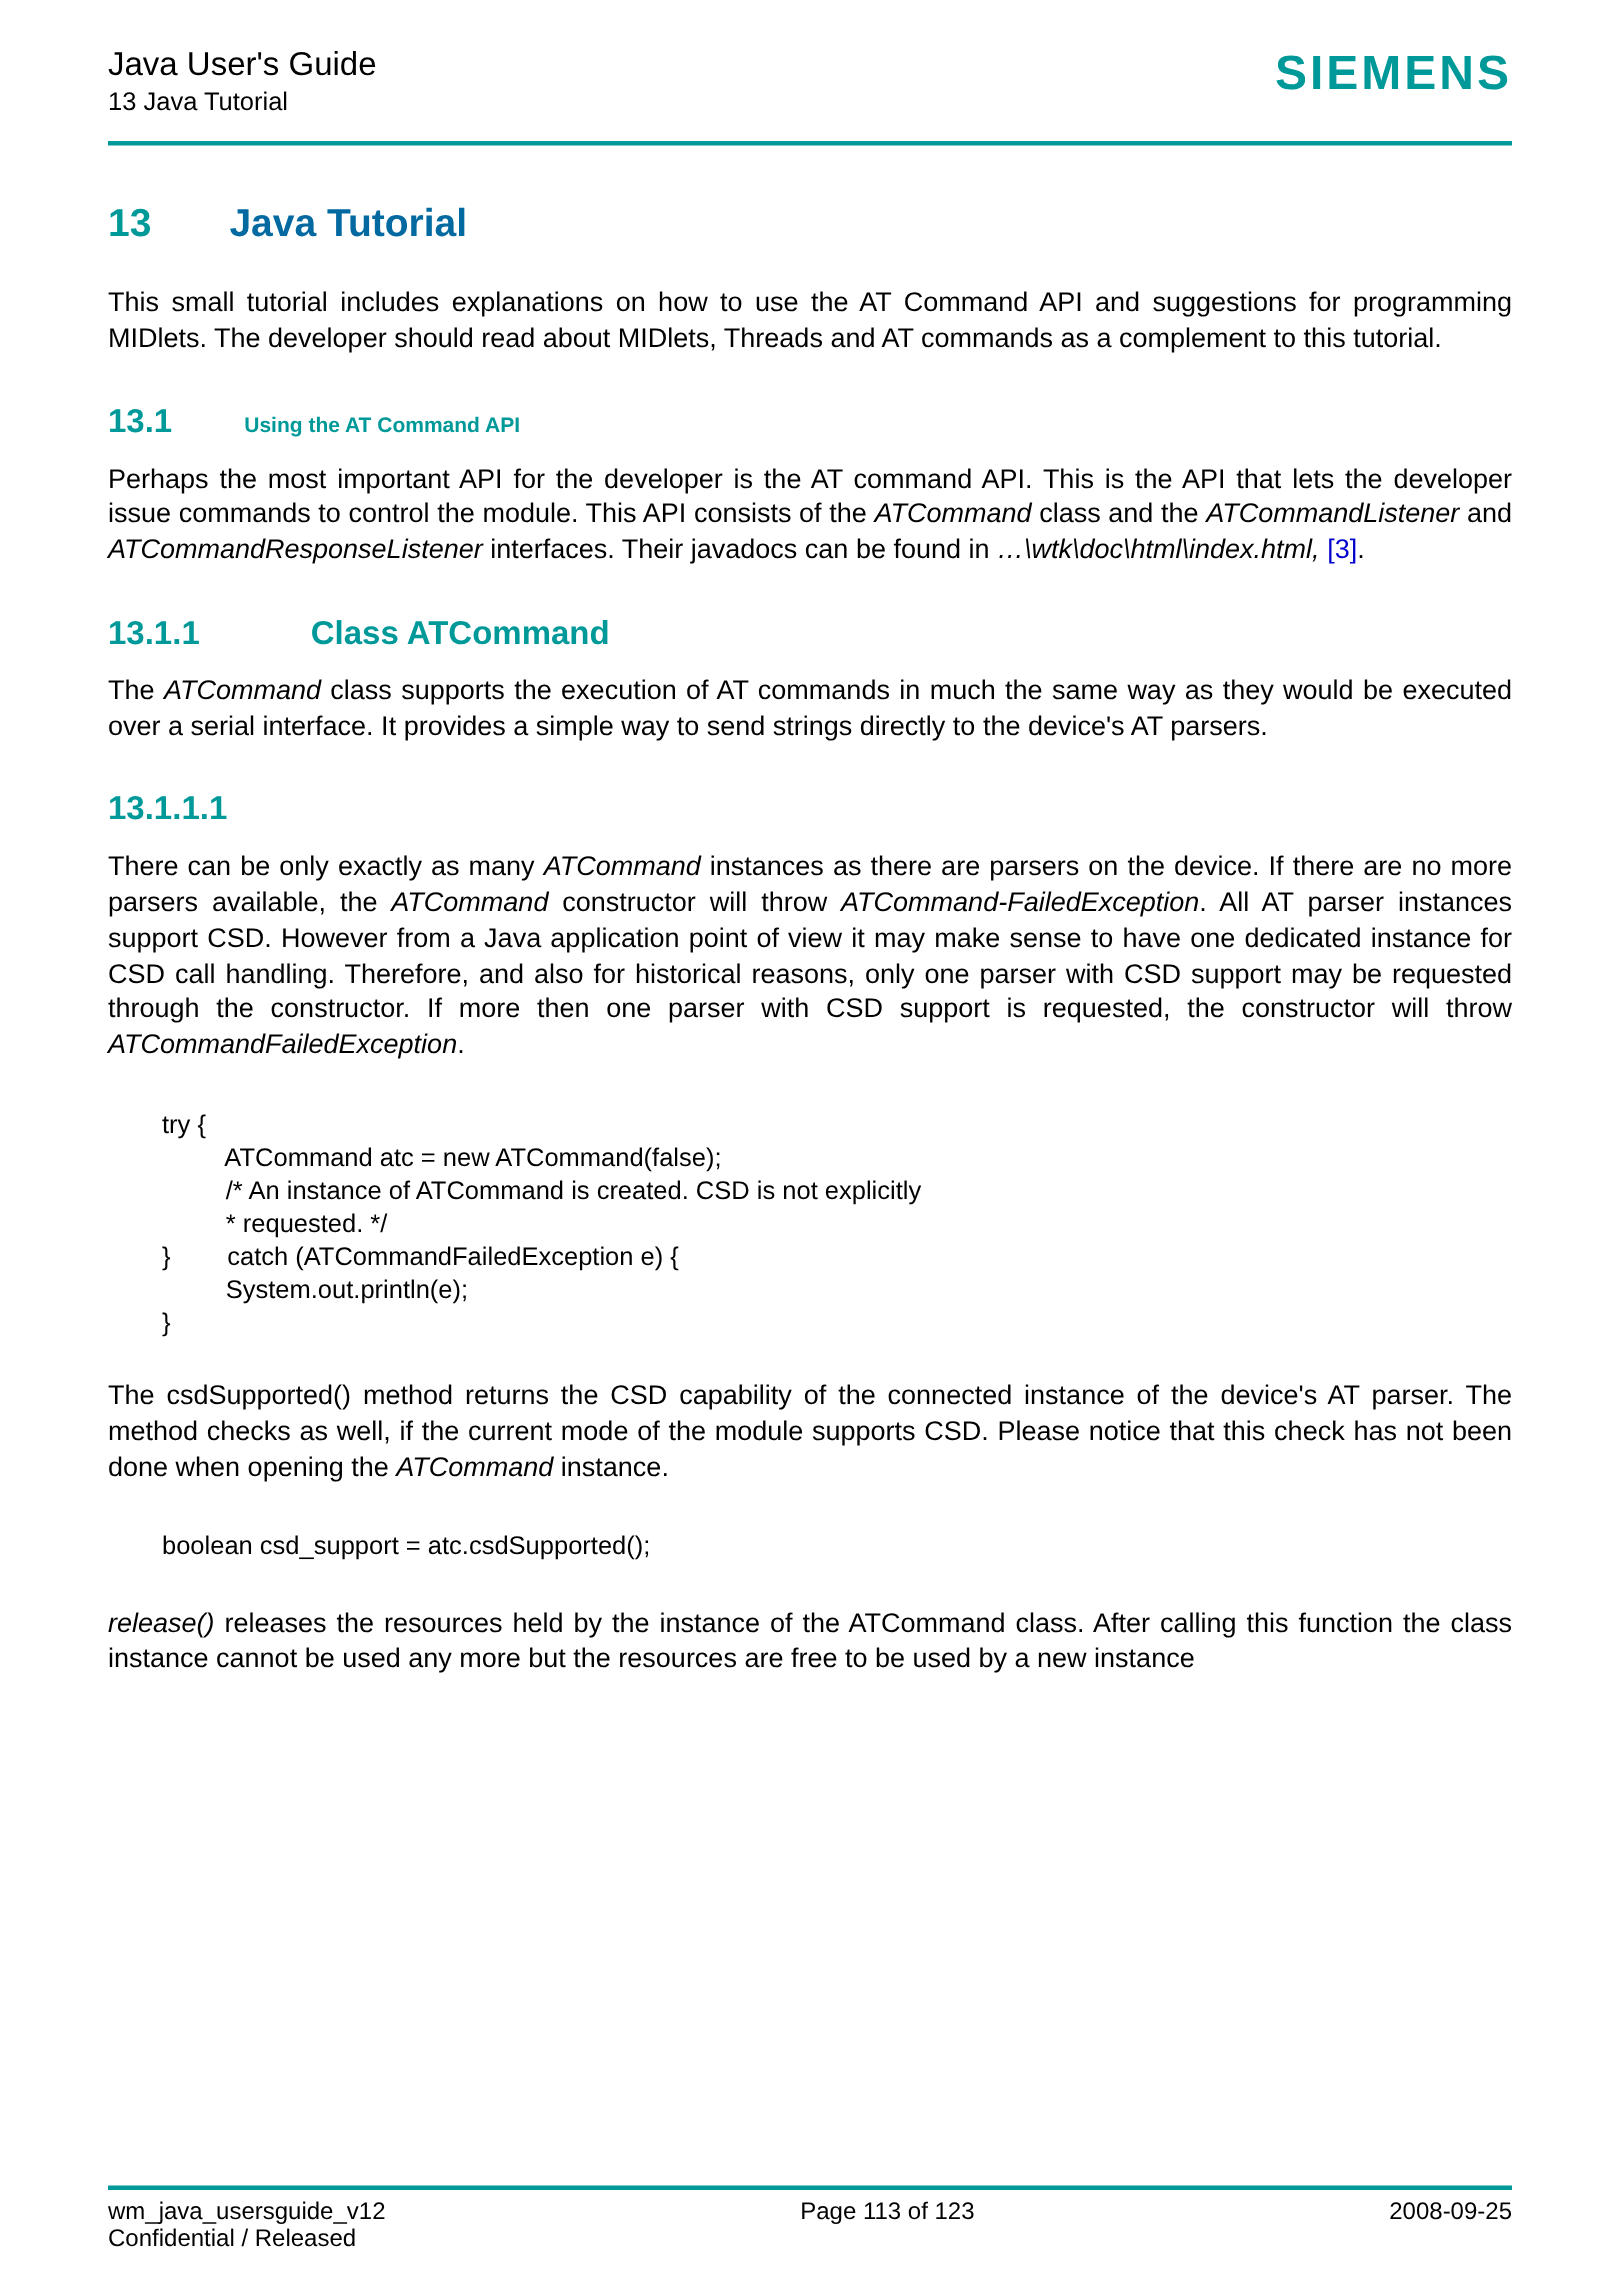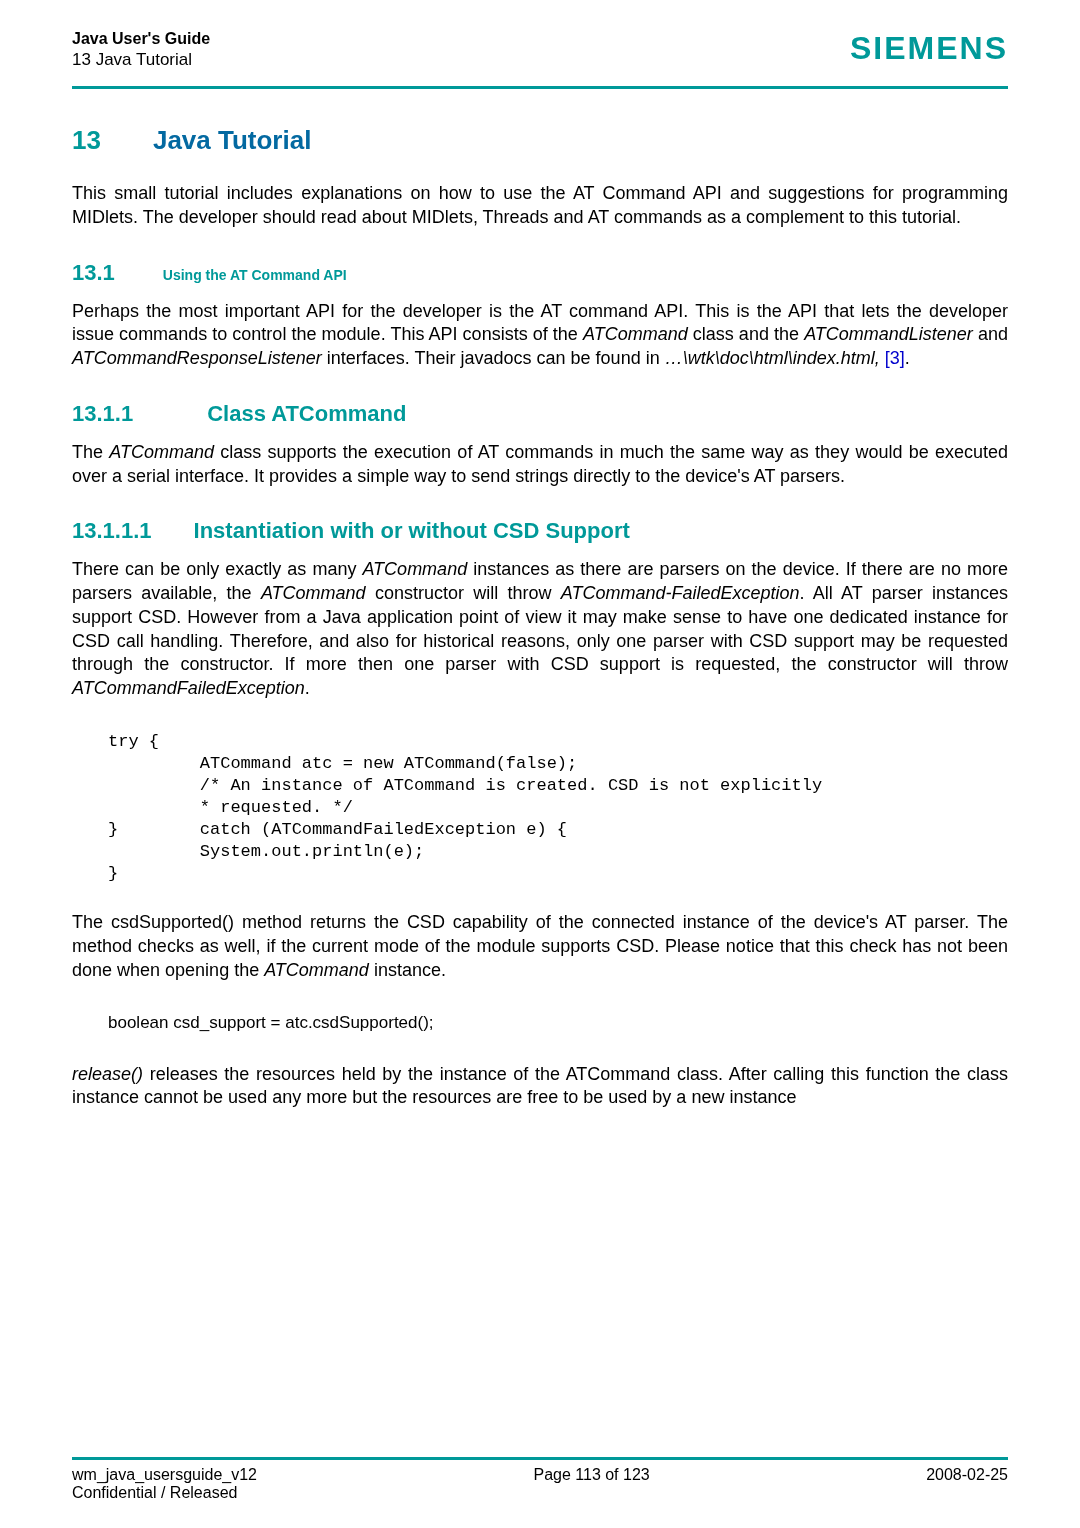--- a/index.html
+++ b/index.html
@@ -18,22 +18,22 @@
       display: flex;
       justify-content: space-between;
       align-items: flex-start;
       padding-bottom: 12px;
     }
     .header-left {
       display: flex;
       flex-direction: column;
     }
     .guide-title {
-      font-weight: bold;
-      font-size: 16px;
+      font-weight: normal;
+      font-size: 22px;
     }
     .guide-sub {
       font-size: 17px;
       margin-top: 2px;
     }
     .brand {
       font-weight: 700;
       font-size: 32px;
       letter-spacing: 2px;
       color: #009999;
@@ -111,21 +111,21 @@
       color: #009999;
     }
     .subsub-title {
       font-weight: bold;
       font-size: 22px;
       color: #009999;
     }
     .italic { font-style: italic; }
     .link { color: #0000cc; }
     .code-block {
-      font-family: Liberation Mono, monospace;
+      font-family: Liberation Sans, sans-serif;
       font-size: 17px;
       line-height: 1.3;
       margin: 10px 0 26px 36px;
       white-space: pre;
     }
     .code-inline {
       font-family: Arial, Helvetica, sans-serif;
       font-size: 17px;
       margin: 10px 0 30px 36px;
     }
@@ -184,21 +184,20 @@
     <div class="sub-num">13.1.1</div>
     <div class="sub-title">Class ATCommand</div>
   </div>
 
   <p class="body-text">
     <span>The </span><span class="italic">ATCommand</span><span> class supports the execution of AT commands in much the same way as they would be executed over a serial interface. It provides a simple way to send strings directly to the device's AT parsers.</span>
   </p>
 
   <div class="subsub-row">
     <div class="subsub-num">13.1.1.1</div>
-    <div class="subsub-title">Instantiation with or without CSD Support</div>
   </div>
 
   <p class="body-text">
     <span>There can be only exactly as many </span><span class="italic">ATCommand</span><span> instances as there are parsers on the device. If there are no more parsers available, the </span><span class="italic">ATCommand</span><span> constructor will throw </span><span class="italic">ATCommand-FailedException</span><span>. All AT parser instances support CSD. However from a Java application point of view it may make sense to have one dedicated instance for CSD call handling. Therefore, and also for historical reasons, only one parser with CSD support may be requested through the constructor. If more then one parser with CSD support is requested, the constructor will throw </span><span class="italic">ATCommandFailedException</span><span>.</span>
   </p>
 
   <div class="code-block">try {
          ATCommand atc = new ATCommand(false);
          /* An instance of ATCommand is created. CSD is not explicitly
          * requested. */
@@ -219,15 +218,15 @@
 </div>
 
 <div class="footer">
   <hr class="footer-rule">
   <div class="footer-cols">
     <div class="footer-left">
       <div>wm_java_usersguide_v12</div>
       <div>Confidential / Released</div>
     </div>
     <div class="footer-center">Page 113 of 123</div>
-    <div class="footer-right">2008-02-25</div>
+    <div class="footer-right">2008-09-25</div>
   </div>
 </div>
 
 </body></html>

